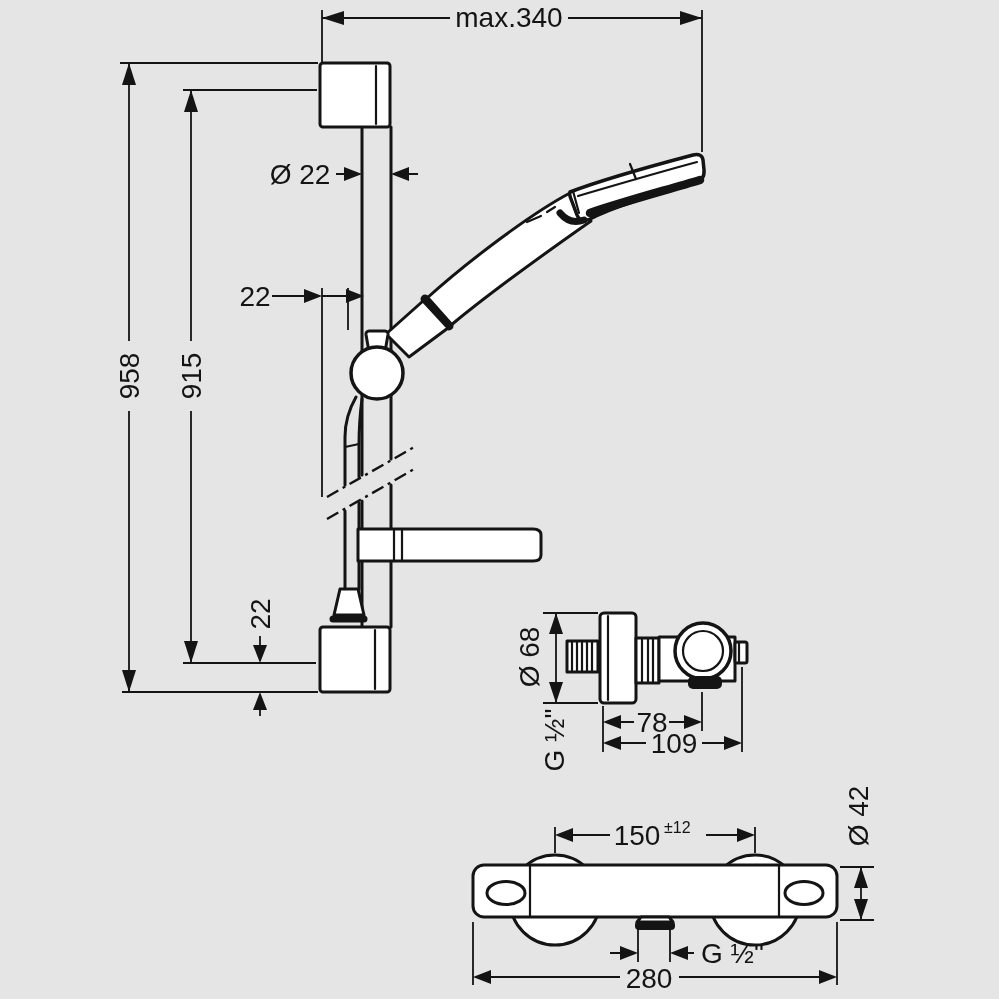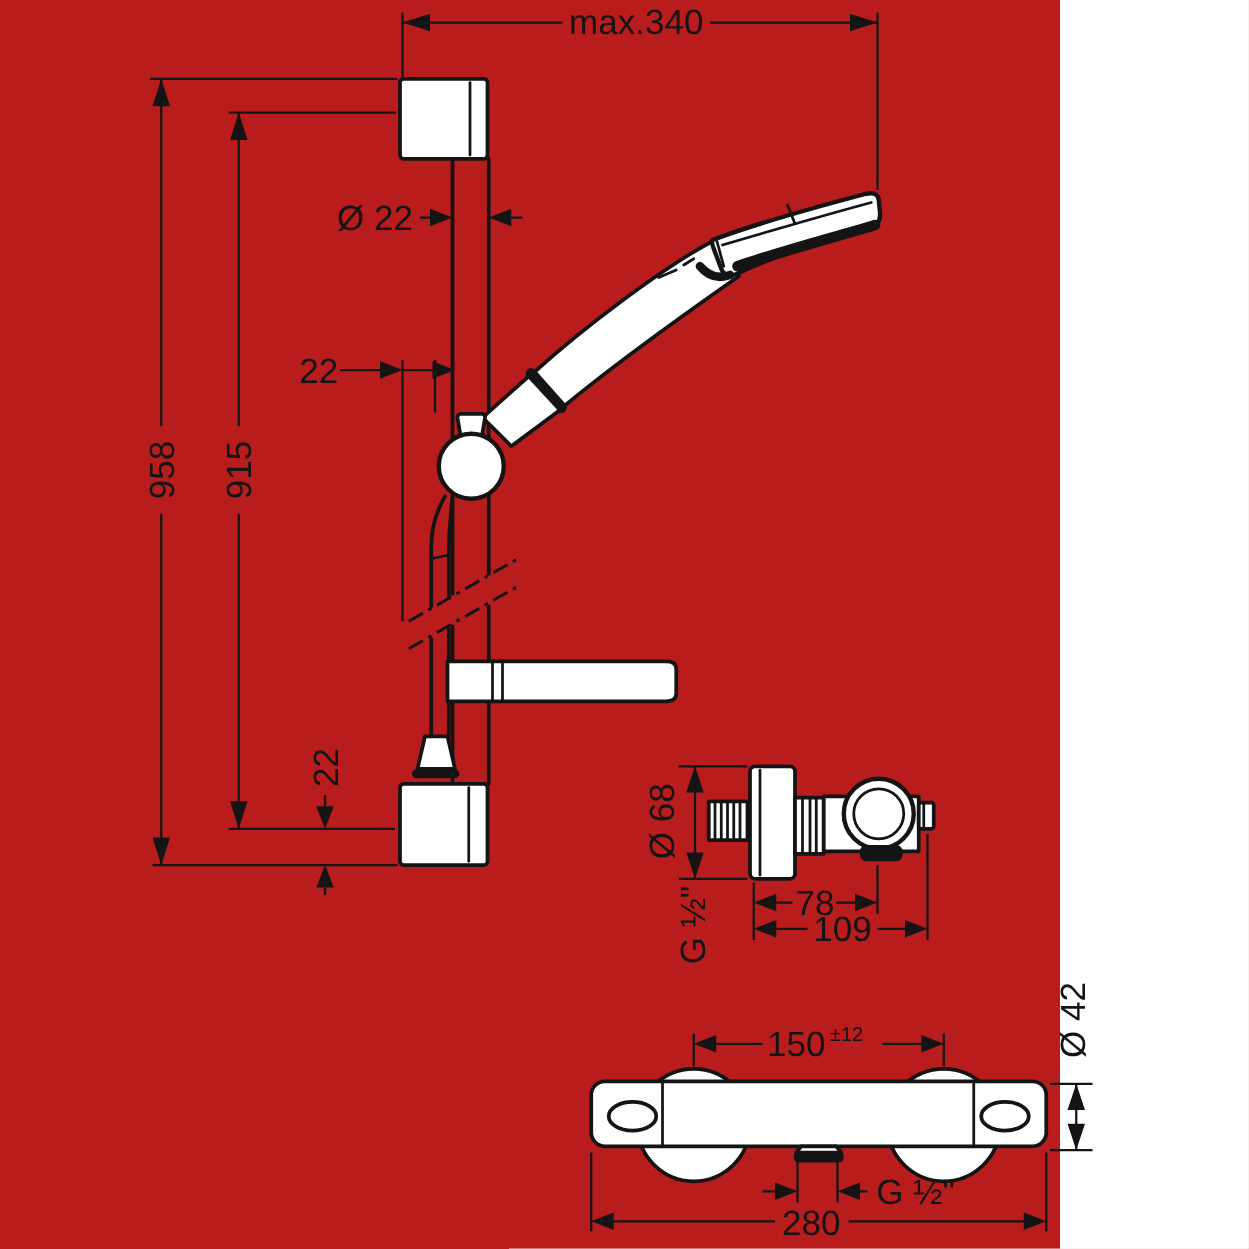--- a/index.html
+++ b/index.html
@@ -1,16 +1,16 @@
 <!DOCTYPE html>
 <html><head>
 <meta charset="utf-8">
 <style>
   html,body{margin:0;padding:0;background:#ffffff;}
-  .canvas{width:848px;height:999px;background:#b91c1c;position:relative;}
+  .canvas{width:999px;height:999px;background:#e5e5e5;position:relative;}
   svg{display:block;}
   .wf{fill:#ffffff;stroke:#141414;stroke-width:3;stroke-linejoin:round;}
   .wf35{fill:#ffffff;stroke:#141414;stroke-width:3.5;stroke-linejoin:round;}
   .ln{fill:none;stroke:#141414;stroke-width:3;stroke-linecap:round;stroke-linejoin:round;}
   .ln2{fill:none;stroke:#141414;stroke-width:2.2;stroke-linecap:round;}
   .dim{fill:none;stroke:#141414;stroke-width:1.8;stroke-linecap:butt;}
   .ah{fill:#141414;stroke:none;}
   .blk{fill:#141414;stroke:none;}
   .thick{fill:none;stroke:#141414;stroke-linecap:round;}
   .brk{fill:none;stroke:#141414;stroke-width:2.4;stroke-dasharray:13 5 3 5;}

